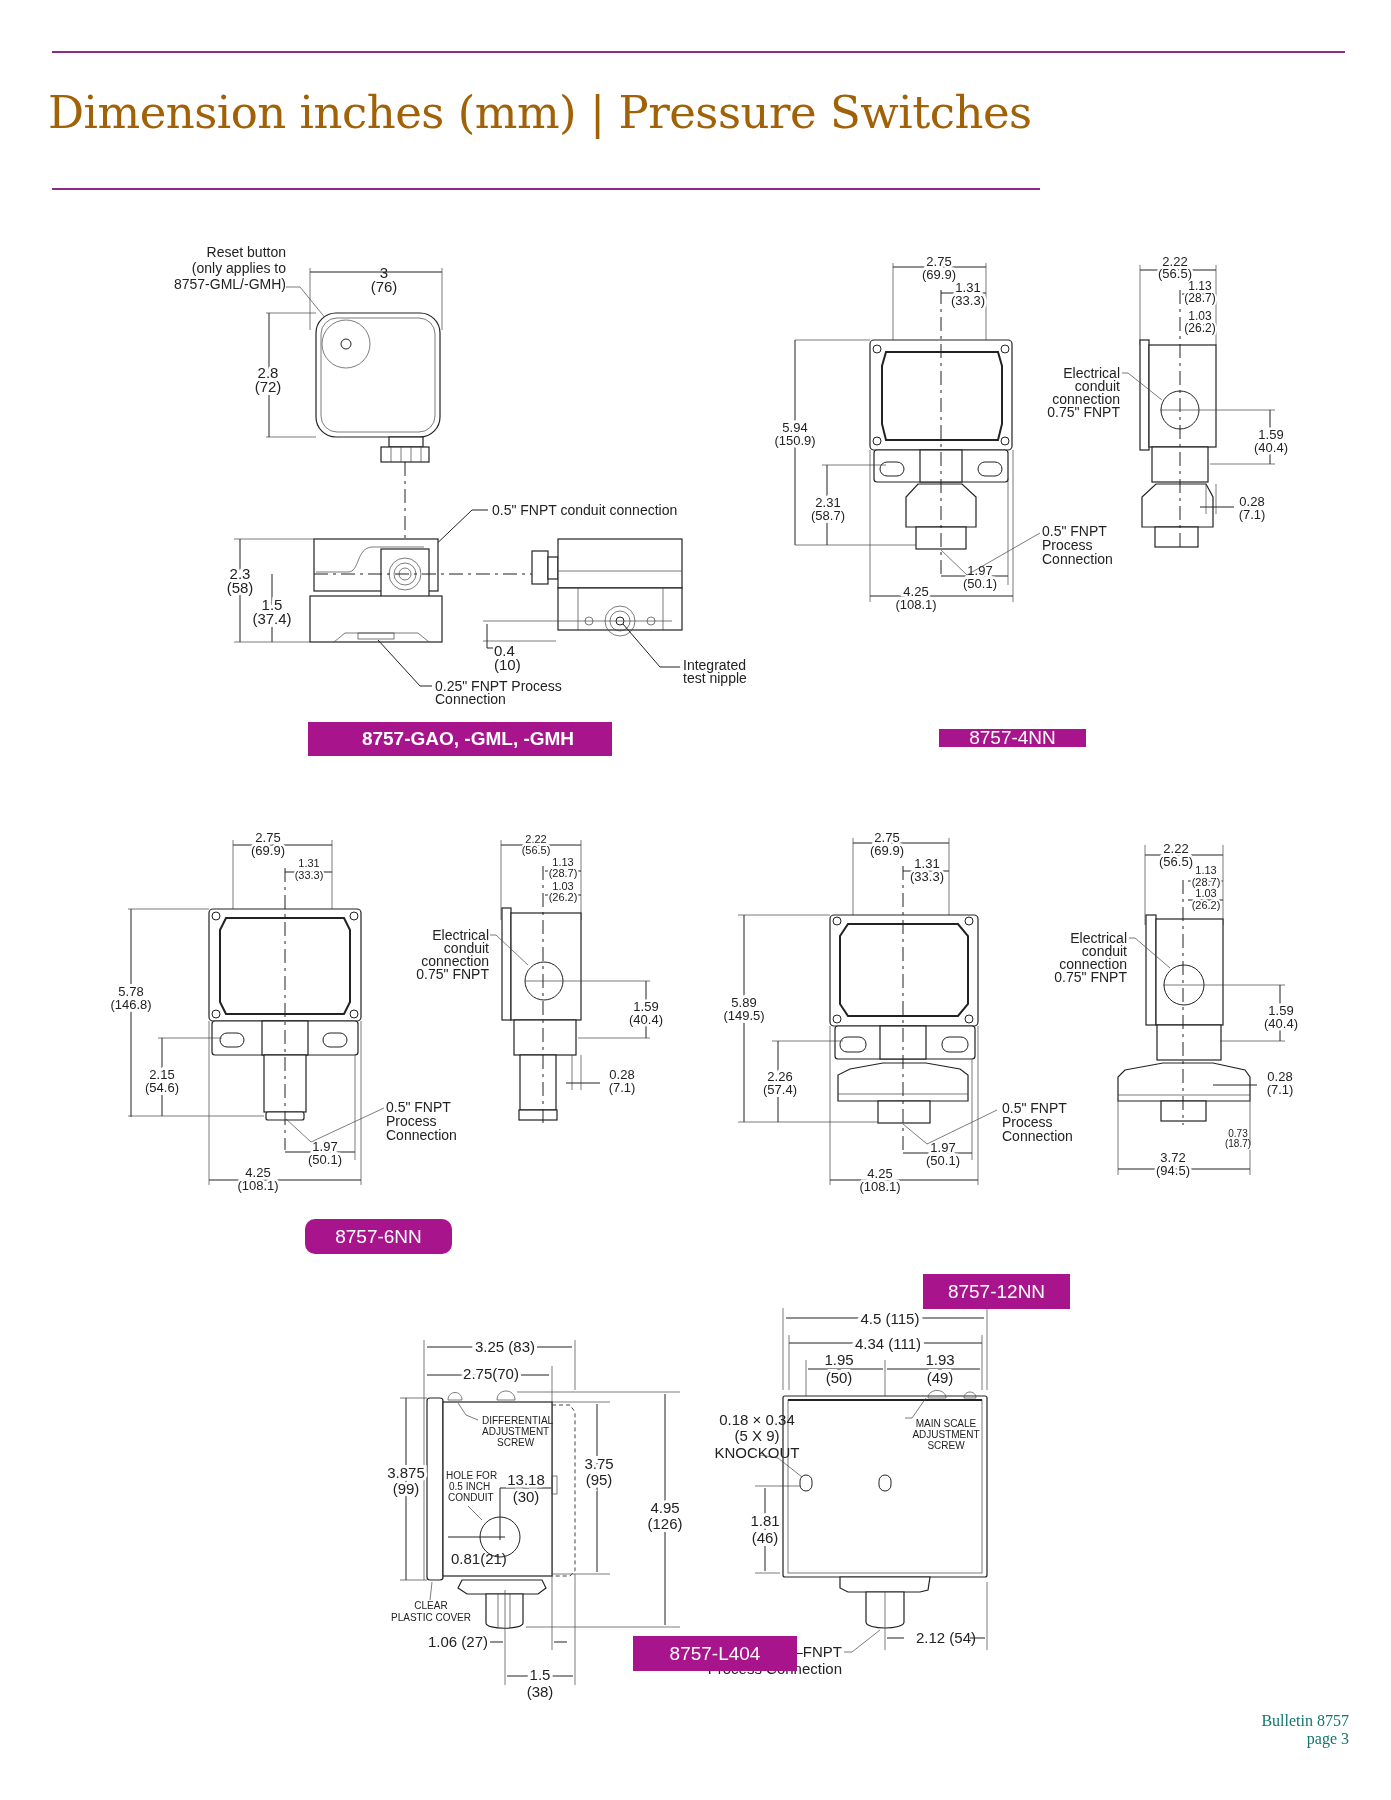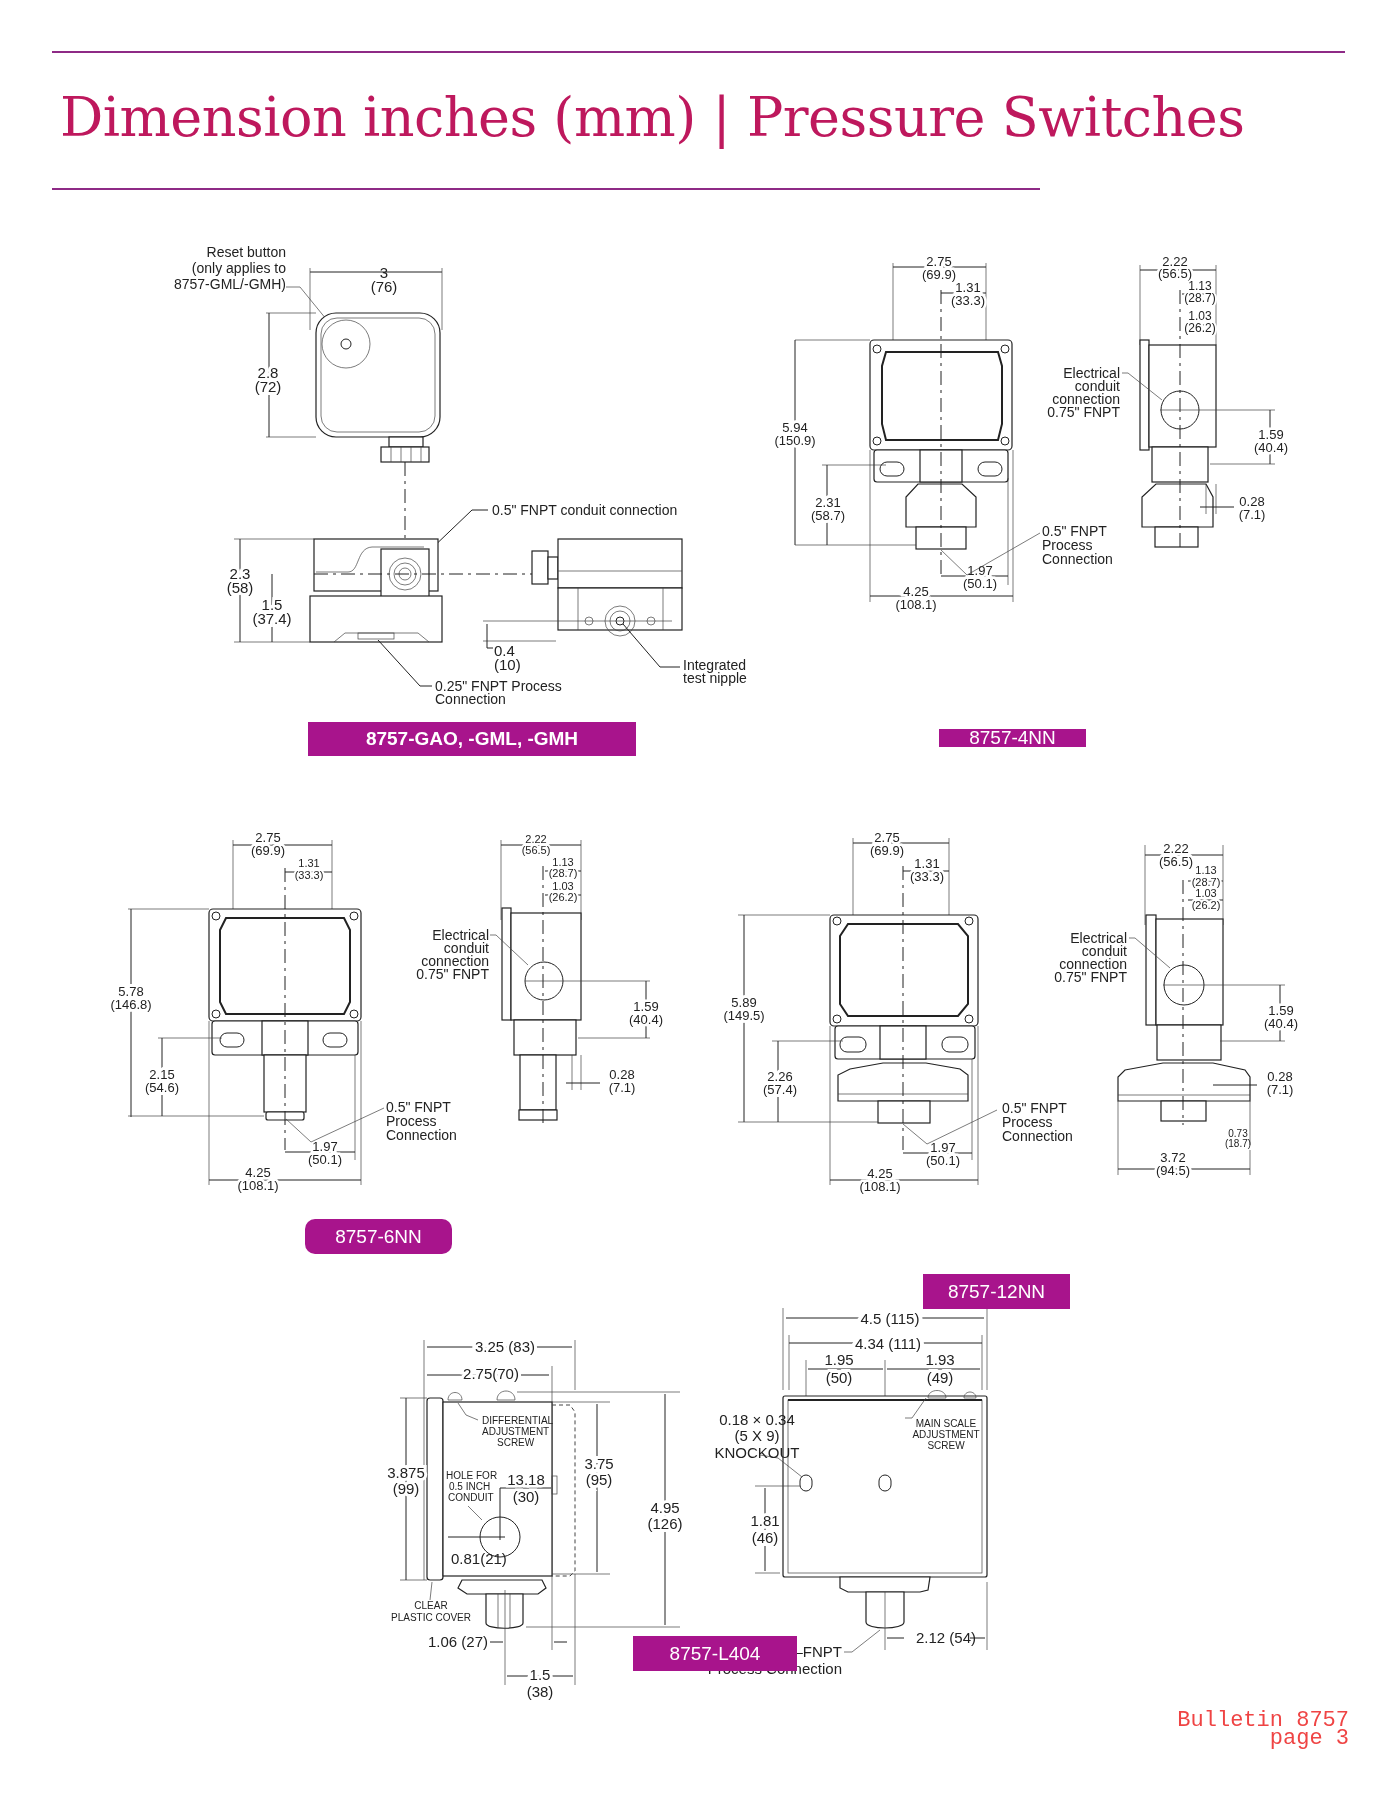--- a/index.html
+++ b/index.html
@@ -1,21 +1,21 @@
 <!DOCTYPE html>
 <html><head>
 <meta charset="utf-8">
 <style>
   html,body{margin:0;padding:0;background:#fff;}
   body{width:1391px;height:1800px;position:relative;overflow:hidden;font-family:"DejaVu Sans",sans-serif;color:#222;}
   .rule{position:absolute;height:2px;background:#8e2a86;}
-  .title{position:absolute;left:60px;top:86px;font-family:"DejaVu Serif",serif;font-weight:300;font-size:54px;color:#be185d;letter-spacing:-0.5px;white-space:nowrap;}
+  .title{position:absolute;left:48px;top:86px;font-family:"DejaVu Serif",serif;font-weight:300;font-size:45px;color:#a16207;letter-spacing:-0.5px;white-space:nowrap;}
   .model-label{position:absolute;background:#a8148c;color:#fff;font-family:"Liberation Sans",sans-serif;font-size:19px;display:flex;align-items:center;justify-content:center;}
   .model-label.bold{font-weight:bold;}
-  .footer{position:absolute;right:42px;top:1712px;text-align:right;font-family:Liberation Mono, monospace;font-size:22px;color:#ef4444;line-height:18px;}
+  .footer{position:absolute;right:42px;top:1712px;text-align:right;font-family:Liberation Serif, serif;font-size:16px;color:#0f766e;line-height:18px;}
   svg{position:absolute;left:0;top:0;}
   svg text{font-family:"Liberation Sans",sans-serif;fill:#222;}
   .ln{stroke:#222;stroke-width:1;fill:none;}
   .thk{stroke:#222;stroke-width:2;fill:none;}
   .thn{stroke:#444;stroke-width:0.7;fill:none;}
   .dash{stroke:#222;stroke-width:1;fill:none;stroke-dasharray:14 5 3 5;}
   .dsh{stroke:#444;stroke-width:1;fill:none;stroke-dasharray:4 3;}
   .fillbox{fill:#fff;stroke:#222;stroke-width:1.2;}
 </style>
 </head>
@@ -453,21 +453,21 @@
     <line class="thn" x1="987" y1="1582" x2="987" y2="1650"></line>
     <line class="ln" x1="887" y1="1638" x2="904" y2="1638"></line>
     <text x="946" y="1643" font-size="15" text-anchor="middle">2.12 (54)</text>
     <line class="ln" x1="970" y1="1638" x2="985" y2="1638"></line>
     <polyline class="thn" points="880,1630 852,1652 844,1652"></polyline>
     <text x="842" y="1657" font-size="15" text-anchor="end">0.25" –FNPT</text>
     <text x="842" y="1674" font-size="15" text-anchor="end">Process Connection</text>
   </g>
 </svg>
 
-<div class="model-label bold" style="left:308px;top:722px;width:328px;height:34px;">8757-GAO, -GML, -GMH</div>
+<div class="model-label bold" style="left:308px;top:722px;width:288px;height:34px;padding-left:16px;">8757-GAO, -GML, -GMH</div>
 <div class="model-label" style="left:939px;top:729px;width:147px;height:18px;">8757-4NN</div>
 <div class="model-label" style="left:305px;top:1219px;width:147px;height:35px;border-radius:10px;">8757-6NN</div>
 <div class="model-label" style="left:923px;top:1274px;width:147px;height:35px;">8757-12NN</div>
 <div class="model-label" style="left:633px;top:1636px;width:164px;height:35px;">8757-L404</div>
 
 <div class="footer">
   <div>Bulletin 8757</div>
   <div>page 3</div>
 </div>
 

